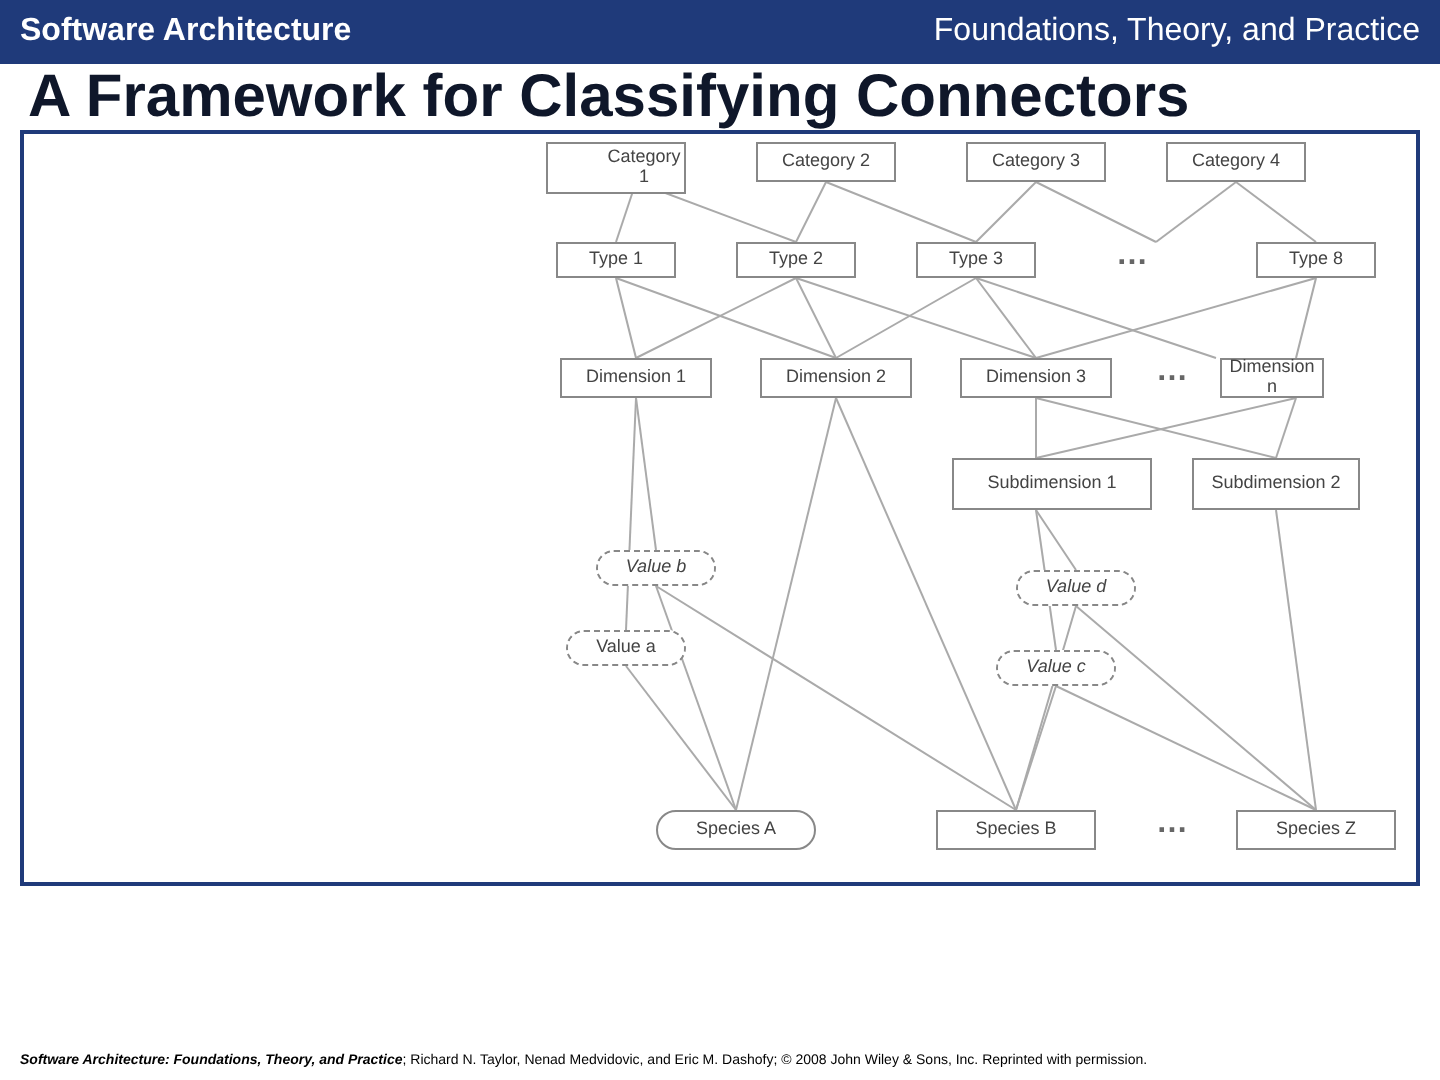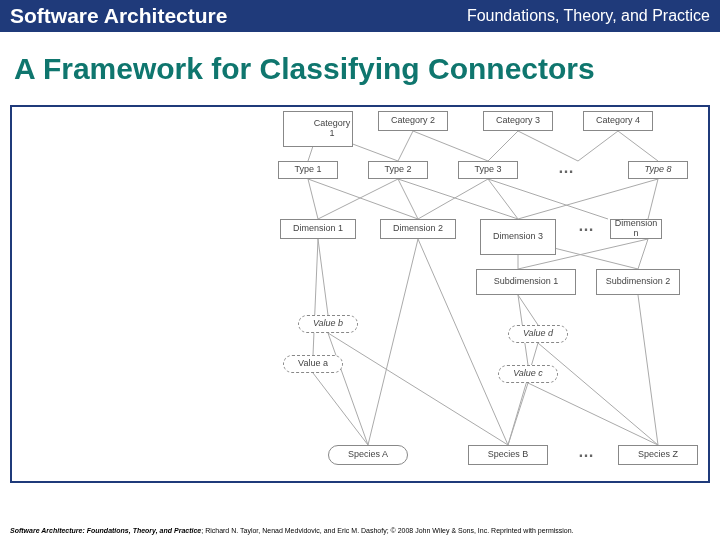--- a/index.html
+++ b/index.html
@@ -1,20 +1,20 @@
 <!DOCTYPE html>
 <html><head>
 <meta charset="utf-8">
 <style>
   * { margin: 0; padding: 0; box-sizing: border-box; }
   body { width: 720px; height: 540px; font-family: Arial, sans-serif; position: relative; background: #fff; overflow: hidden; }
   .header-bar { background: #1f3a7a; height: 32px; display: flex; justify-content: space-between; align-items: center; padding: 0 10px; }
-  .header-left { color: #fff; font-weight: bold; font-size: 21px; }
+  .header-left { color: #fff; font-weight: bold; font-size: 16px; }
   .header-right { color: #fff; font-weight: normal; font-size: 16px; }
-  .title { font-size: 30px; font-weight: bold; color: #0f766e; padding: 20px 14px; line-height: 1.1; }
+  .title { font-size: 30px; font-weight: bold; color: #0f172a; padding: 0 14px; line-height: 1.1; }
   .frame { border: 2px solid #1f3a7a; margin: 0 10px; height: 378px; position: relative; background: #fff; }
   .diagram { position: absolute; top: 0; right: 0; width: 450px; height: 376px; }
   svg { position: absolute; top: 0; left: 0; }
   .node { position: absolute; border: 1px solid #888; background: #fff; font-size: 9px; color: #444; text-align: center; display: flex; align-items: center; justify-content: center; line-height: 1.1; }
   .node.solid { border-style: solid; }
   .node.dashed { border-style: dashed; border-radius: 10px; }
   .dots { position: absolute; font-size: 16px; color: #666; font-weight: bold; letter-spacing: 2px; }
   .footer { position: absolute; bottom: 6px; left: 10px; right: 10px; font-size: 7px; color: #000; }
   .footer-title { font-style: italic; font-weight: bold; }
 </style>
@@ -71,34 +71,34 @@
         <line x1="280" y1="236" x2="250" y2="338"></line>
           <line x1="270" y1="276" x2="250" y2="338"></line>
         <line x1="280" y1="236" x2="400" y2="338"></line>
           <line x1="270" y1="276" x2="400" y2="338"></line>
         <line x1="160" y1="132" x2="110" y2="338"></line>
           <line x1="160" y1="132" x2="250" y2="338"></line>
         <line x1="380" y1="188" x2="400" y2="338"></line>
       </g>
     </svg>
 
-    <div class="node solid" style="left:25px; top:4px; width:70px; height:36px;padding-left:28px;">Category 1</div>
+    <div class="node solid" style="left:15px; top:4px; width:70px; height:26px;padding-left:28px;">Category 1</div>
     <div class="node solid" style="left:120px; top:4px; width:70px; height:20px;">Category 2</div>
     <div class="node solid" style="left:225px; top:4px; width:70px; height:20px;">Category 3</div>
     <div class="node solid" style="left:325px; top:4px; width:70px; height:20px;">Category 4</div>
 
     <div class="node solid" style="left:20px; top:54px; width:60px; height:18px;">Type 1</div>
     <div class="node solid" style="left:110px; top:54px; width:60px; height:18px;">Type 2</div>
     <div class="node solid" style="left:200px; top:54px; width:60px; height:18px;">Type 3</div>
     <div class="dots" style="left:300px; top:52px;">…</div>
-    <div class="node solid" style="left:370px; top:54px; width:60px; height:18px;font-style:italic;">Type 8</div>
+    <div class="node solid" style="left:370px; top:54px; width:60px; height:18px;">Type 8</div>
 
     <div class="node solid" style="left:22px; top:112px; width:76px; height:20px;">Dimension 1</div>
     <div class="node solid" style="left:122px; top:112px; width:76px; height:20px;">Dimension 2</div>
-    <div class="node solid" style="left:222px; top:112px; width:76px; height:36px;">Dimension 3</div>
+    <div class="node solid" style="left:222px; top:112px; width:76px; height:20px;">Dimension 3</div>
     <div class="dots" style="left:320px; top:110px;">…</div>
     <div class="node solid" style="left:352px; top:112px; width:52px; height:20px;">Dimension n</div>
 
     <div class="node solid" style="left:218px; top:162px; width:100px; height:26px;">Subdimension 1</div>
     <div class="node solid" style="left:338px; top:162px; width:84px; height:26px;">Subdimension 2</div>
 
     <div class="node dashed" style="left:40px; top:208px; width:60px; height:18px; font-style:italic;">Value b</div>
     <div class="node dashed" style="left:25px; top:248px; width:60px; height:18px; ">Value a</div>
 
     <div class="node dashed" style="left:250px; top:218px; width:60px; height:18px; font-style:italic;">Value d</div>

